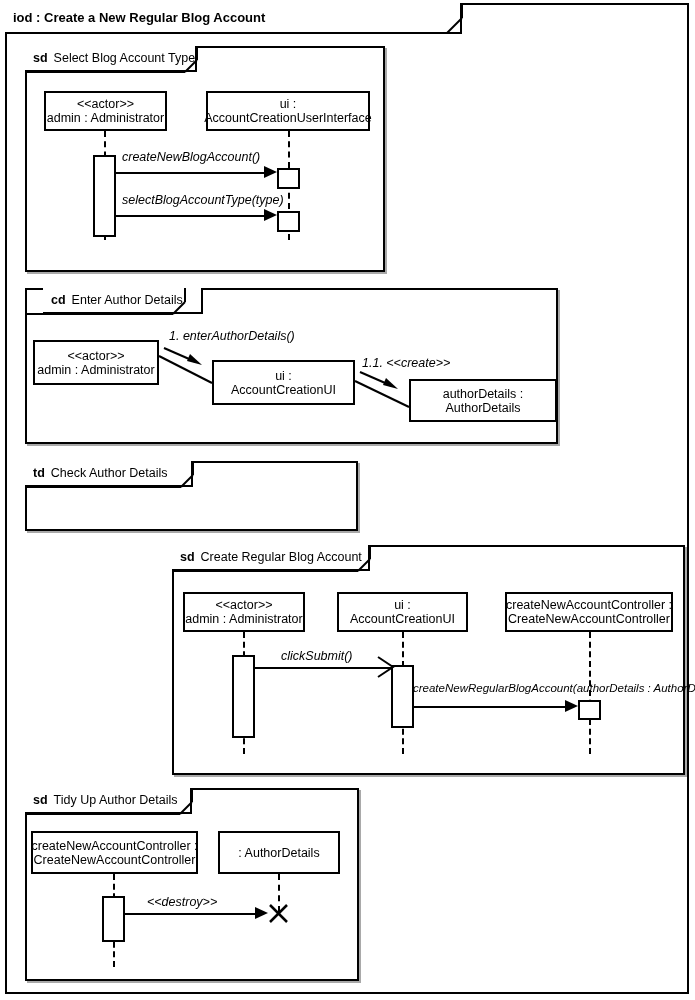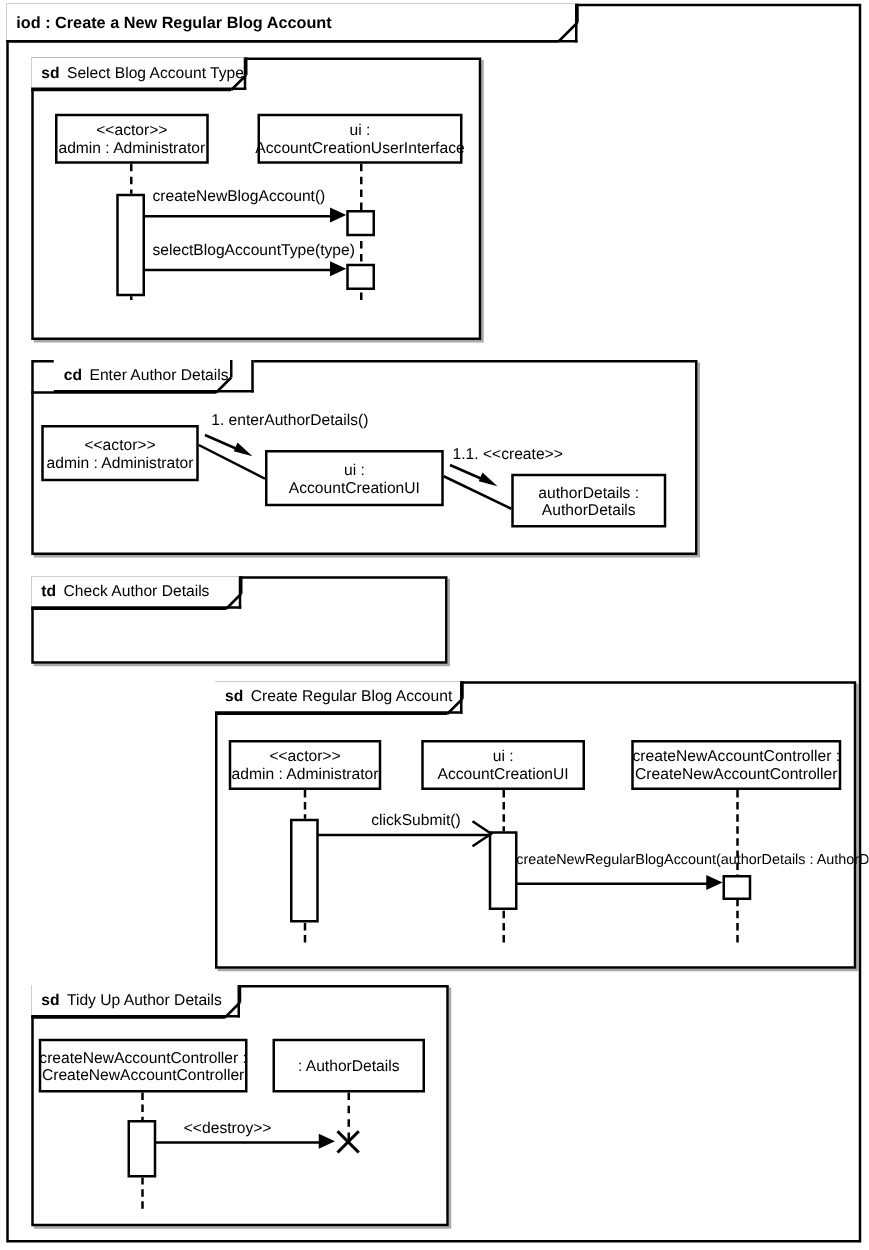--- a/index.html
+++ b/index.html
@@ -17,21 +17,21 @@
 
   .lbox{position:absolute;border:2px solid #000;background:#fff;box-sizing:border-box;
         display:flex;flex-direction:column;align-items:center;justify-content:center;
         text-align:center;line-height:1.12;font-size:12.5px;white-space:nowrap;}
   .lbox .l1,.lbox .l2{display:block;}
 
   .lifeline{position:absolute;width:0;border-left:2px dashed #000;}
   .activation{position:absolute;border:2px solid #000;background:#fff;box-sizing:border-box;}
 
   .msgline{position:absolute;height:0;border-top:2px solid #000;}
-  .msglabel{position:absolute;font-size:12.5px;white-space:nowrap;line-height:1;}
+  .msglabel{position:absolute;font-size:12.5px;white-space:nowrap;line-height:1;font-style:italic;}
   svg.ov{position:absolute;left:0;top:0;width:695px;height:1000px;overflow:visible;
          pointer-events:none;}
 </style>
 </head>
 <body>
 
 <div id="canvas">
 
   <div class="frame" style="left:5px;top:3px;width:684px;height:991px;"></div>
 
@@ -95,21 +95,21 @@
   </svg>
 
   <div class="lbox" style="left:33px;top:340px;width:126px;height:45px;">
     <span class="l1">&lt;&lt;actor&gt;&gt;</span>
     <span class="l2">admin : Administrator</span>
   </div>
   <div class="lbox" style="left:212px;top:360px;width:143px;height:45px;">
     <span class="l1">ui :</span>
     <span class="l2">AccountCreationUI</span>
   </div>
-  <div class="lbox" style="left:409px;top:379px;width:124px;height:43px;">
+  <div class="lbox" style="left:409px;top:379px;width:148px;height:43px;">
     <span class="l1">authorDetails :</span>
     <span class="l2">AuthorDetails</span>
   </div>
 
   <svg class="ov">
 
     <line x1="159" y1="356" x2="212" y2="383" stroke="#000" stroke-width="2"></line>
 
     <line x1="164" y1="348" x2="196" y2="362" stroke="#000" stroke-width="2"></line>
     <polygon points="202,365 187,361 190,354" fill="#000"></polygon>
@@ -160,21 +160,21 @@
 
   <div class="lifeline" style="left:243px;top:632px;width:0;height:122px;"></div>
   <div class="lifeline" style="left:402px;top:632px;width:0;height:122px;"></div>
   <div class="lifeline" style="left:589px;top:632px;width:0;height:122px;"></div>
 
   <div class="activation" style="left:232px;top:655px;width:23px;height:83px;"></div>
   <div class="activation" style="left:391px;top:665px;width:23px;height:63px;"></div>
   <div class="activation" style="left:578px;top:700px;width:23px;height:20px;"></div>
 
   <div class="msgline" style="left:254px;top:667px;width:137px;"></div>
-  <div class="msglabel" style="left:261px;top:650px;padding-left:36px;">clickSubmit()</div>
+  <div class="msglabel" style="left:245px;top:650px;padding-left:36px;">clickSubmit()</div>
 
   <div class="msgline" style="left:413px;top:706px;width:160px;"></div>
   <div class="msglabel" style="left:413px;top:683px;font-size:11.5px;">createNewRegularBlogAccount(authorDetails : AuthorDetails)</div>
 
   <svg class="ov">
 
     <polyline points="378,657 393,667 378,677" fill="none" stroke="#000" stroke-width="2"></polyline>
 
     <polygon points="578,706 565,700 565,712" fill="#000"></polygon>
   </svg>

